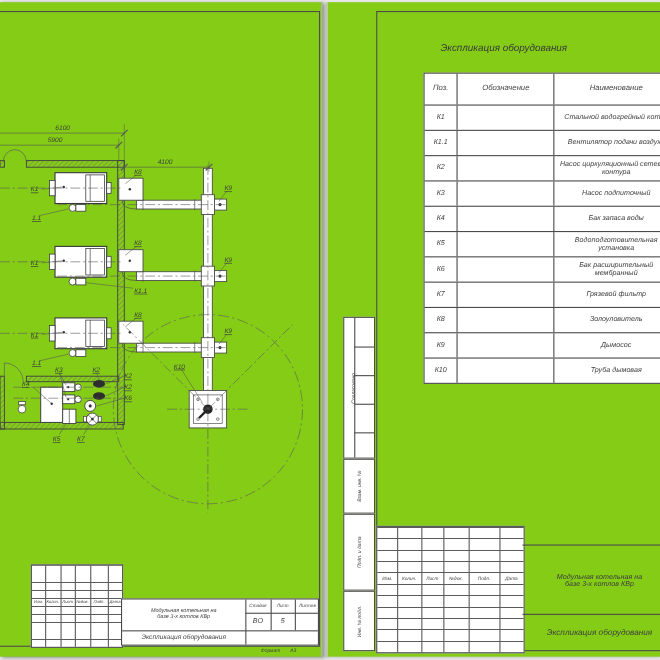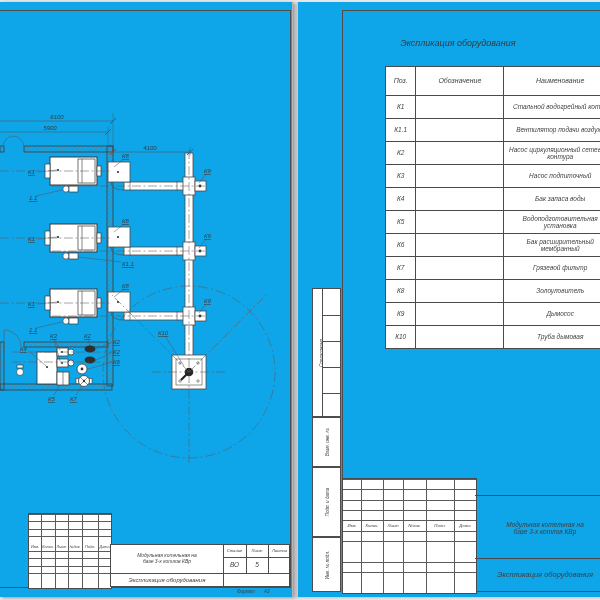--- a/index.html
+++ b/index.html
@@ -1,18 +1,18 @@
 <!DOCTYPE html>
 <html><head>
 <meta charset="utf-8">
 <style>
   html,body{margin:0;padding:0;}
   .canvas{position:relative;width:600px;height:600px;background:#e7e7e7;overflow:hidden;
           font-family:"Liberation Sans",sans-serif;color:#3f3f3f;}
-  .sheet{position:absolute;top:2px;height:595px;background:#0ea5e9;}
+  .sheet{position:absolute;top:2px;height:595px;background:#84cc16;}
   .sheet-left{left:0;width:292px;border-right:1px solid #b5b5b5;box-shadow:2px 1px 3px rgba(0,0,0,.35);}
   .sheet-right{left:297px;width:303px;border-left:1px solid #c9c9c9;box-shadow:-1px 1px 2px rgba(0,0,0,.15);}
   .frame{position:absolute;border:1px solid #4d4d4d;}
   .ctr{display:flex;align-items:center;justify-content:center;text-align:center;}
   
   .spec-title{position:absolute;left:60px;top:36px;width:200px;text-align:center;
               font-size:9px;font-style:italic;color:#3a3a3a;}
   .spec-table{position:absolute;left:87px;top:64px;width:230px;border:1px solid #4a4a4a;background:#fff;}
   .spec-row{display:flex;height:22px;border-top:1px solid #4a4a4a;font-style:italic;font-size:6.5px;}
   .spec-row:first-child{border-top:none;height:28px;font-size:7px;}

